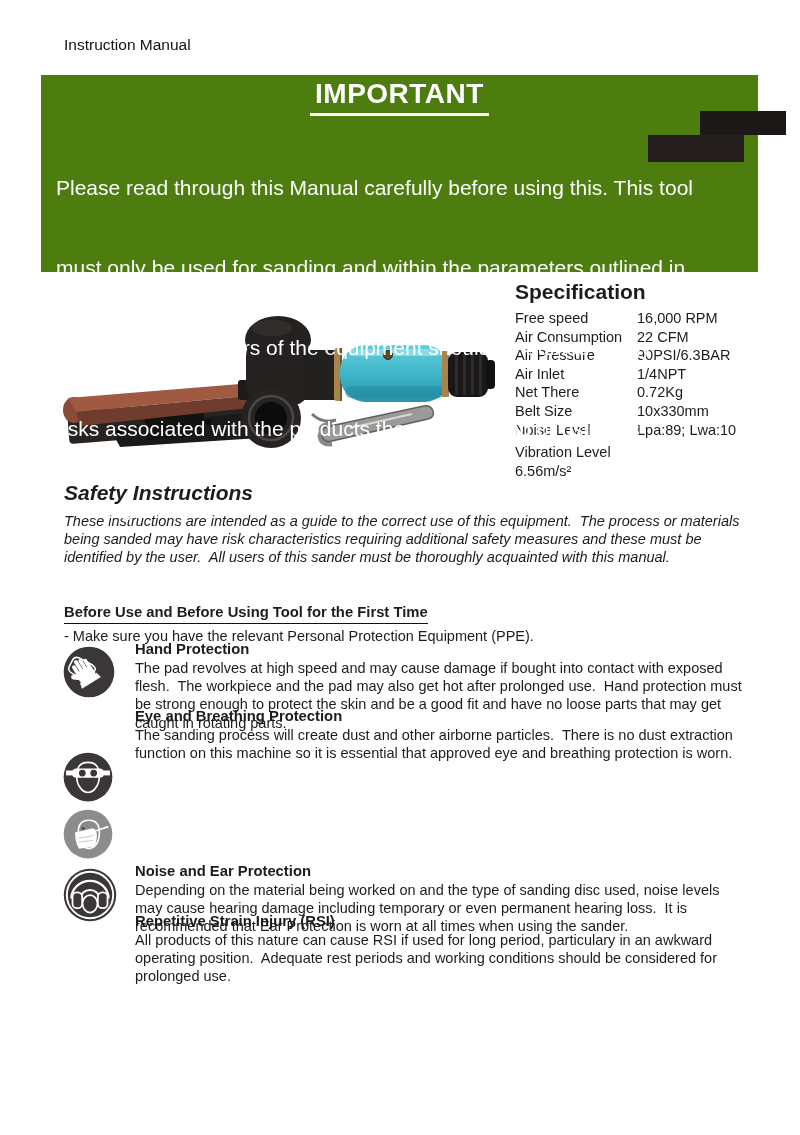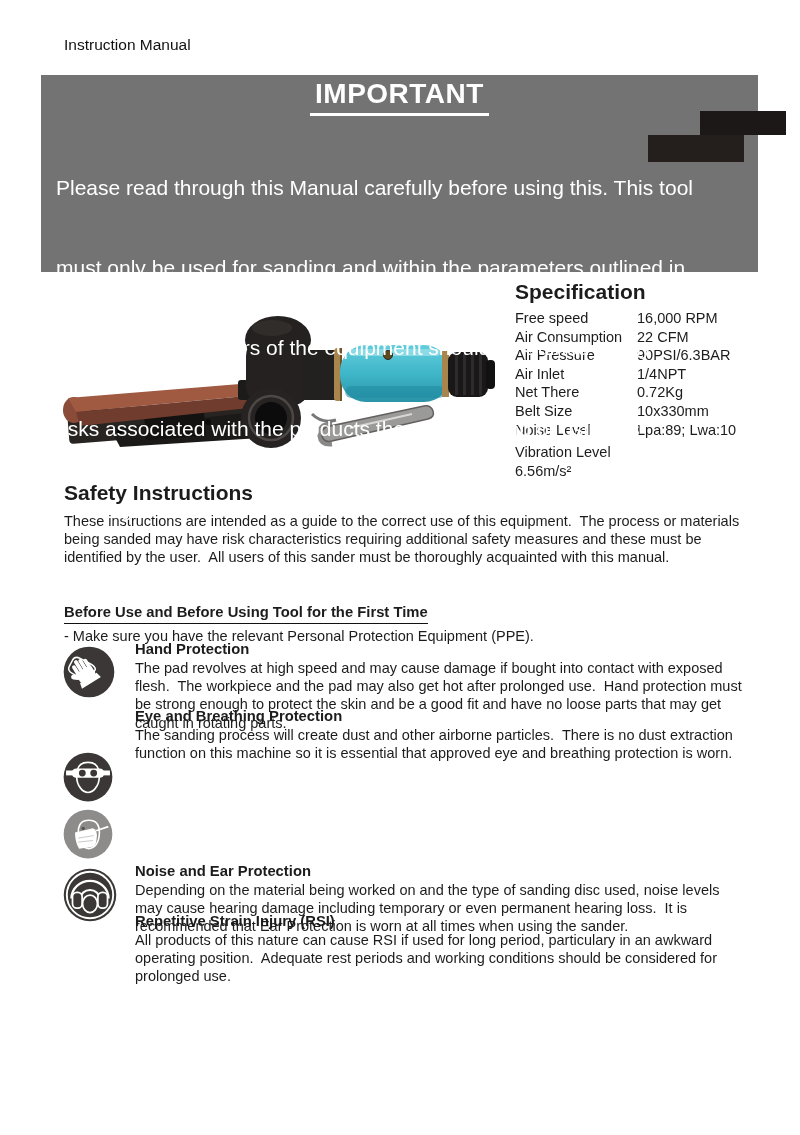--- a/index.html
+++ b/index.html
@@ -5,42 +5,42 @@
   html,body{margin:0;padding:0;background:#e8e8e8;}
   .page{
     position:relative;width:800px;height:1135px;margin:0 auto;
     background:#ffffff;overflow:hidden;
     font-family:"Liberation Sans", sans-serif;color:#1c1c1c;
   }
   .doc-title{position:absolute;left:64px;top:36px;font-size:15.5px;color:#111;}
   
   .banner{
     position:absolute;left:41px;top:75px;width:717px;height:197px;
-    background:#737373;color:#fff;box-sizing:border-box;
+    background:#4d7c0f;color:#fff;box-sizing:border-box;
   }
   .banner-patch{position:absolute;background:#241e1d;z-index:0;}
   .banner-patch.p1{left:607px;top:60px;width:96px;height:27px;}
   .banner-patch.p2{left:659px;top:36px;width:86px;height:24px;background:#1c1817;}
   .banner h1{
     position:relative;z-index:1;margin:3px auto 0;text-align:center;
     font-size:28px;font-weight:bold;letter-spacing:.5px;
   }
   .banner h1 span{display:inline-block;border-bottom:3px solid #fff;padding:0 5px 3px;}
   .banner-lines{position:relative;z-index:1;margin-top:5px;padding:0 12px 0 15px;
     font-size:21px;line-height:26.8px;white-space:pre-wrap;}
   
   .product{position:absolute;left:50px;top:298px;width:452px;height:168px;}
   
   .spec{position:absolute;left:515px;top:280px;width:272px;}
   .spec h2{margin:0 0 5px;font-size:21px;font-weight:bold;}
   .spec-row{display:flex;font-size:14.5px;line-height:18.6px;}
   .spec-row .lbl{width:122px;flex:none;}
   .spec-row.gap{margin-top:4px;flex-direction:column;}
   
-  .safety{position:absolute;left:64px;top:481px;width:692px;}
+  .safety{position:absolute;left:64px;top:481px;width:692px;font-style:italic;}
   .safety h2{margin:0 0 7px;font-size:21px;font-weight:bold;}
   .body-text{font-size:14.5px;line-height:18.2px;white-space:pre-wrap;margin:0;}
   .safety .body-text{width:678px;}
   .before-use{position:absolute;left:64px;top:603px;width:692px;}
   .before-use h3{margin:0;font-size:14.8px;font-weight:bold;display:inline-block;
     border-bottom:1.6px solid #111;padding-bottom:3px;}
   .before-use p{margin:4px 0 0;font-size:14.5px;}
   
   .sec-text{position:absolute;left:135px;width:608px;}
   .sec-text h4{margin:0 0 2px;font-size:14.8px;font-weight:bold;}

